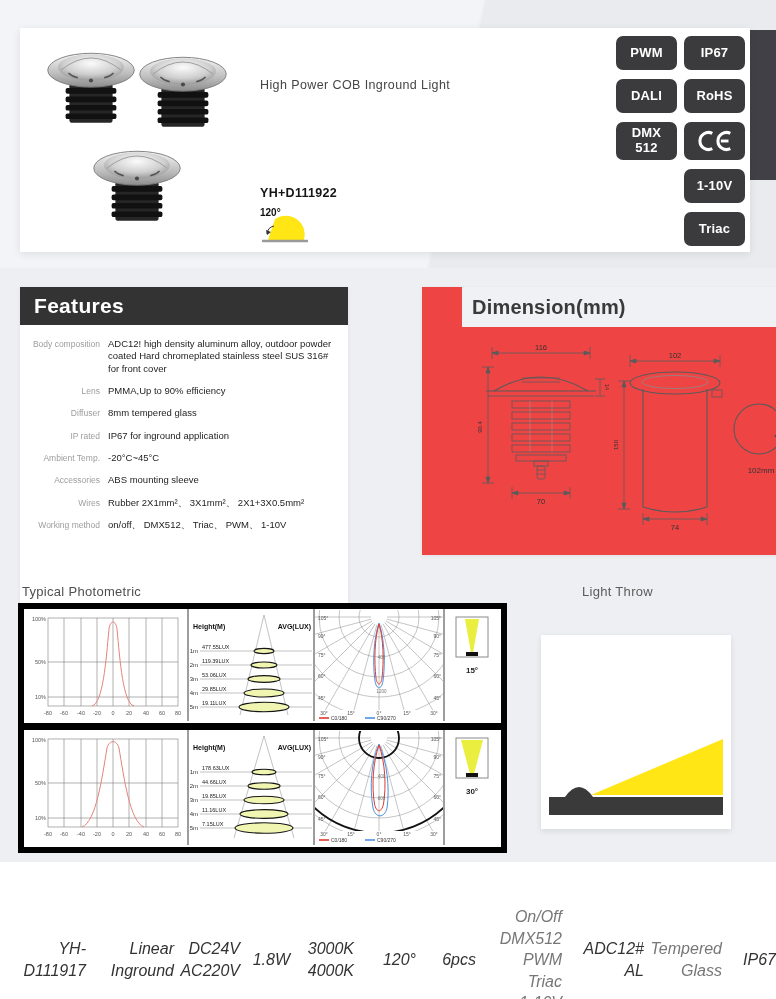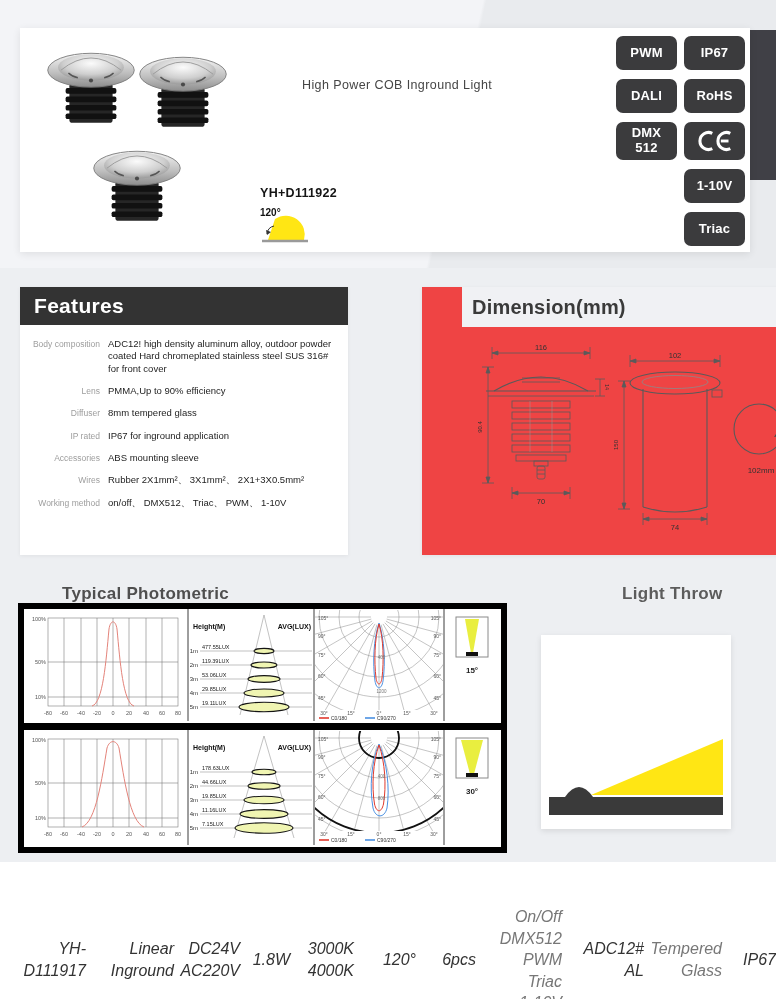--- a/index.html
+++ b/index.html
@@ -3,43 +3,43 @@
 <meta charset="utf-8">
 <style>
   html,body{margin:0;padding:0;}
   body{font-family:"Liberation Sans",sans-serif;background:#e9ebee;}
   .page{position:relative;width:776px;height:999px;background:#edeff2;overflow:hidden;font-family:"Liberation Sans",sans-serif;}
   .bg-top{position:absolute;left:0;top:0;width:776px;height:268px;background:linear-gradient(102deg,#f3f4f7 58%,#e9ebee 58.4%);}
   .dark-strip{position:absolute;right:0;top:30px;width:26px;height:150px;background:#404046;}
   
   .top-card{position:absolute;left:20px;top:28px;width:730px;height:224px;background:#fff;box-shadow:0 2px 8px rgba(0,0,0,.09);}
   .product-photos{position:absolute;left:14px;top:10px;width:212px;height:204px;}
-  .product-title{position:absolute;left:240px;top:50px;font-size:12.5px;color:#454545;letter-spacing:.4px;margin-left:42px;}
+  .product-title{position:absolute;left:240px;top:50px;font-size:12.5px;color:#454545;letter-spacing:.4px;}
   .product-model{position:absolute;left:240px;top:158px;font-size:12.5px;font-weight:bold;color:#151515;letter-spacing:.3px;}
   .beam-angle-icon{position:absolute;left:238px;top:176px;width:54px;height:44px;}
   .badge-col{position:absolute;display:flex;flex-direction:column;gap:9px;width:61px;}
   .badge-col.left{left:596px;top:8px;}
   .badge-col.right{left:664px;top:8px;}
   .badge{background:#3b3b3d;border-radius:7px;color:#fff;min-height:34px;display:flex;align-items:center;justify-content:center;
          font-size:13px;font-weight:bold;text-align:center;white-space:pre-line;line-height:1.15;letter-spacing:.2px;}
   .badge.tall{min-height:38px;}
   
-  .features-card{position:absolute;left:20px;top:287px;width:328px;height:268px;background:#fff;box-shadow:0 1px 4px rgba(0,0,0,.06);}
+  .features-card{position:absolute;left:20px;top:287px;width:328px;height:316px;background:#fff;box-shadow:0 1px 4px rgba(0,0,0,.06);}
   .features-header{height:38px;background:#333;color:#fff;display:flex;align-items:center;padding-left:14px;
                    font-size:21px;font-weight:bold;letter-spacing:.3px;}
   .features-body{padding:13px 8px 6px 4px;}
   .f-row{display:flex;margin-bottom:10px;}
   .f-label{width:76px;min-width:76px;text-align:right;padding-right:8px;font-size:8.5px;color:#9d9d9d;padding-top:1px;}
   .f-value{font-size:9.5px;font-weight:normal;color:#1d1d1d;line-height:1.3;}
   
   .dimension-card{position:absolute;left:422px;top:287px;width:330px;height:268px;background:#ef4444;box-shadow:0 1px 4px rgba(0,0,0,.06);padding-left:40px;}
   .dimension-header{height:40px;background:#f0f1f4;display:flex;align-items:center;padding-left:10px;
                     font-size:20px;font-weight:bold;color:#3a3a3a;letter-spacing:.2px;}
   
-  .section-title{position:absolute;font-size:17px;font-weight:bold;color:#4f4f4f;letter-spacing:.3px;margin-left:40px;}
+  .section-title{position:absolute;font-size:13px;font-weight:normal;color:#4f4f4f;letter-spacing:.3px;}
   .photo-row{position:absolute;left:18px;width:477px;background:#fff;border:6px solid #000000;}
   .photo-row svg{display:block;}
   
   .light-throw-card{position:absolute;left:541px;top:635px;width:190px;height:194px;background:#fff;box-shadow:0 2px 6px rgba(0,0,0,.10);}
   
   .bottom-white{position:absolute;left:0;top:862px;width:776px;height:137px;background:#fff;}
   .spec-grid{display:grid;grid-template-columns:86px 88px 66px 50px 64px 62px 60px 86px 82px 78px 54px;}
   .spec-header{position:absolute;left:0;top:862px;width:776px;height:44px;background:#39393b;align-items:center;}
   .spec-header div{color:#fff;font-size:10px;font-weight:bold;text-align:center;white-space:pre-line;line-height:1.25;}
   .spec-row{position:absolute;left:0;top:906px;width:776px;height:93px;align-items:center;}
@@ -135,20 +135,24 @@
       </div>
       <div class="f-row">
         <div class="f-label">Diffuser</div>
         <div class="f-value">8mm tempered glass</div>
       </div>
       <div class="f-row">
         <div class="f-label">IP rated</div>
         <div class="f-value">IP67 for inground application</div>
       </div>
       <div class="f-row">
+        <div class="f-label">Ambient Temp.</div>
+        <div class="f-value">-20°C~45°C</div>
+      </div>
+      <div class="f-row">
         <div class="f-label">Accessories</div>
         <div class="f-value">ABS mounting sleeve</div>
       </div>
       <div class="f-row">
         <div class="f-label">Wires</div>
         <div class="f-value">Rubber 2X1mm²、 3X1mm²、 2X1+3X0.5mm²</div>
       </div>
       <div class="f-row">
         <div class="f-label">Working method</div>
         <div class="f-value">on/off、 DMX512、 Triac、 PWM、 1-10V</div>

